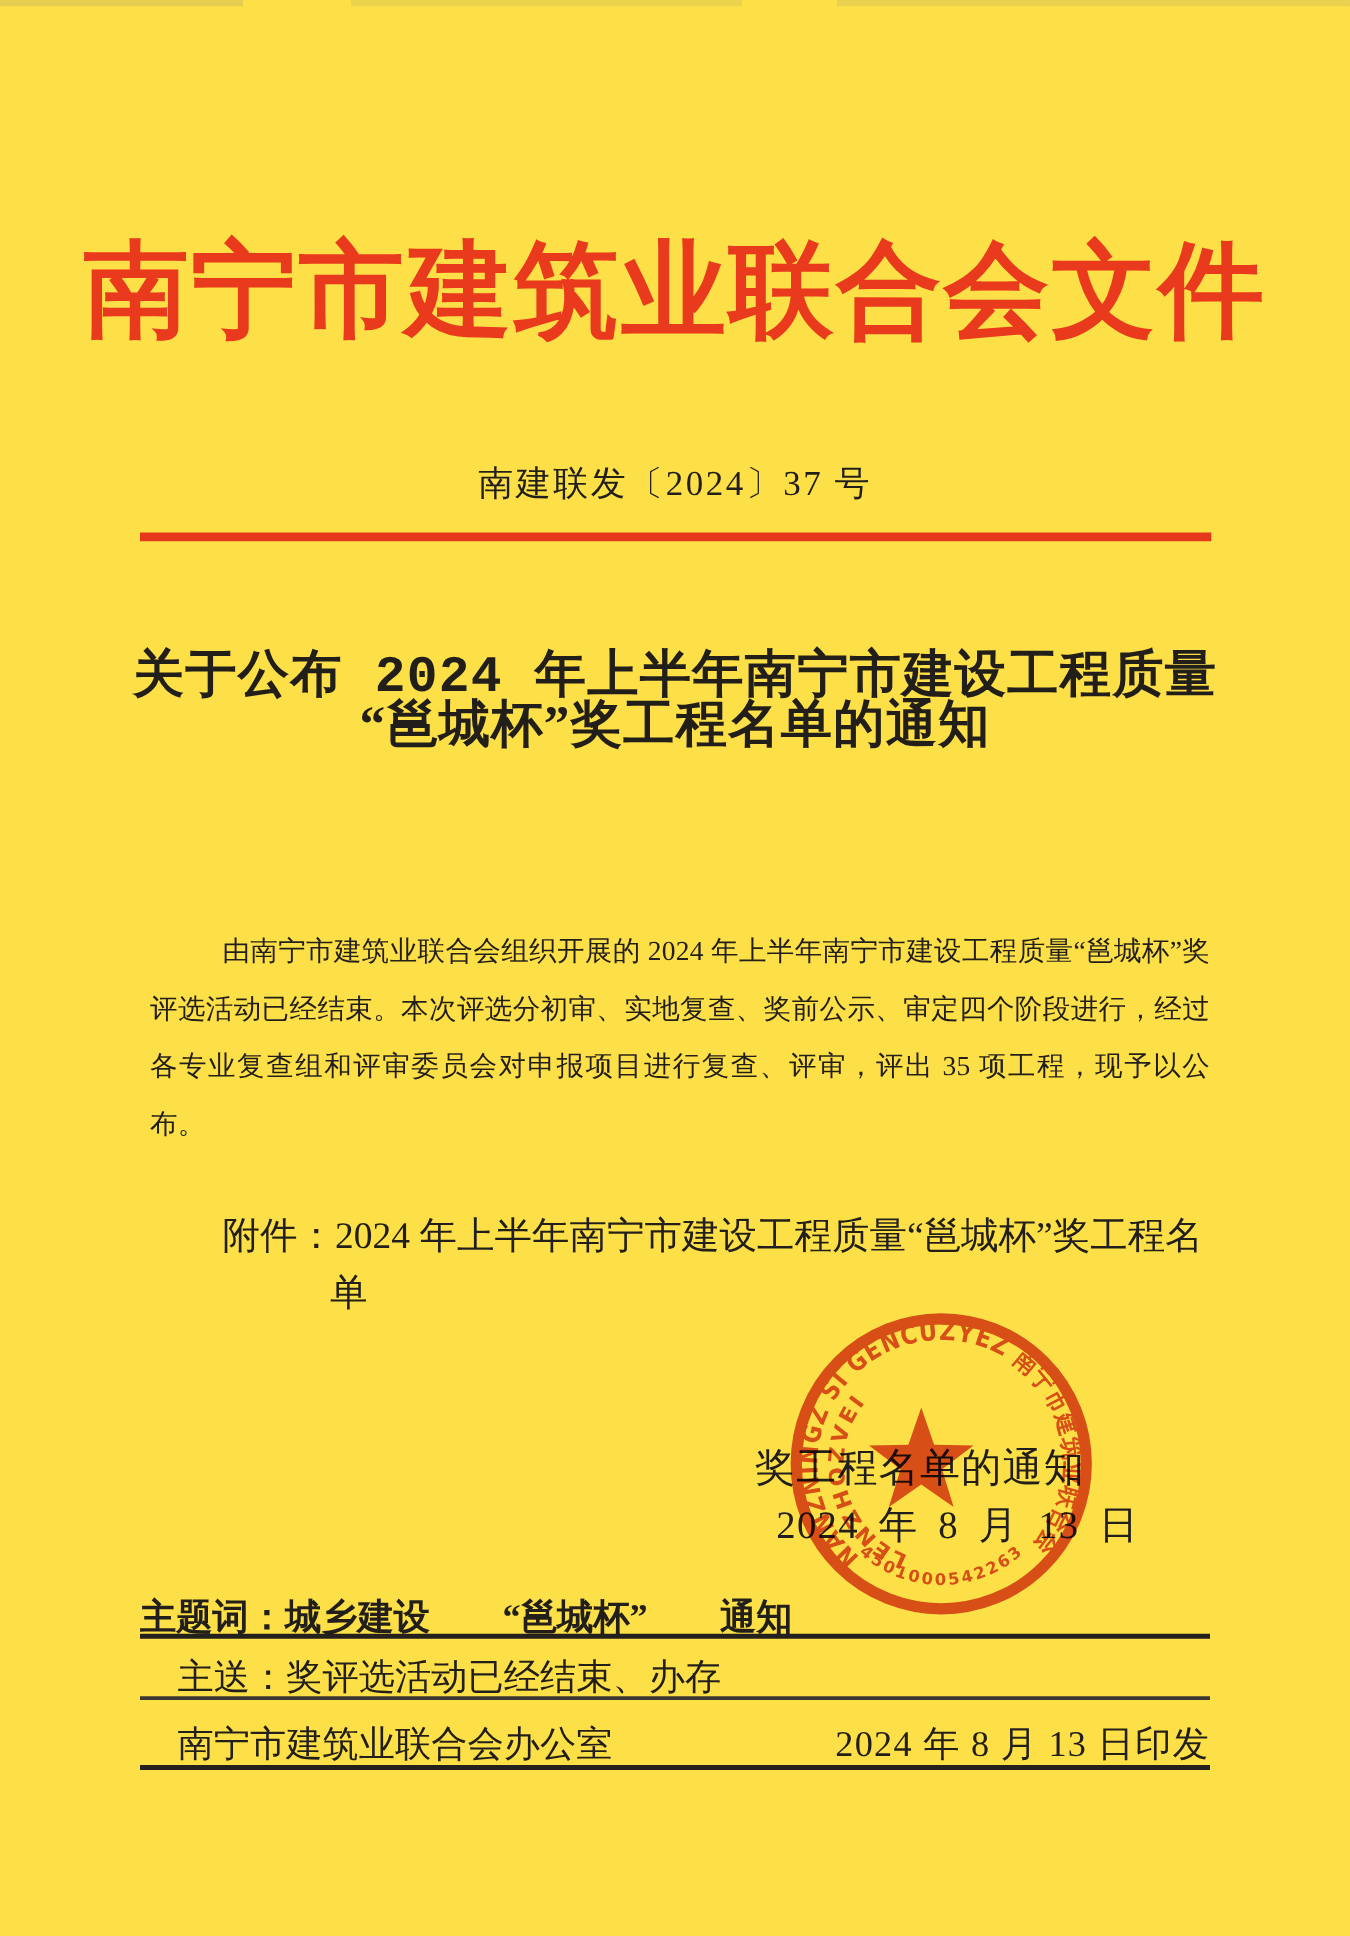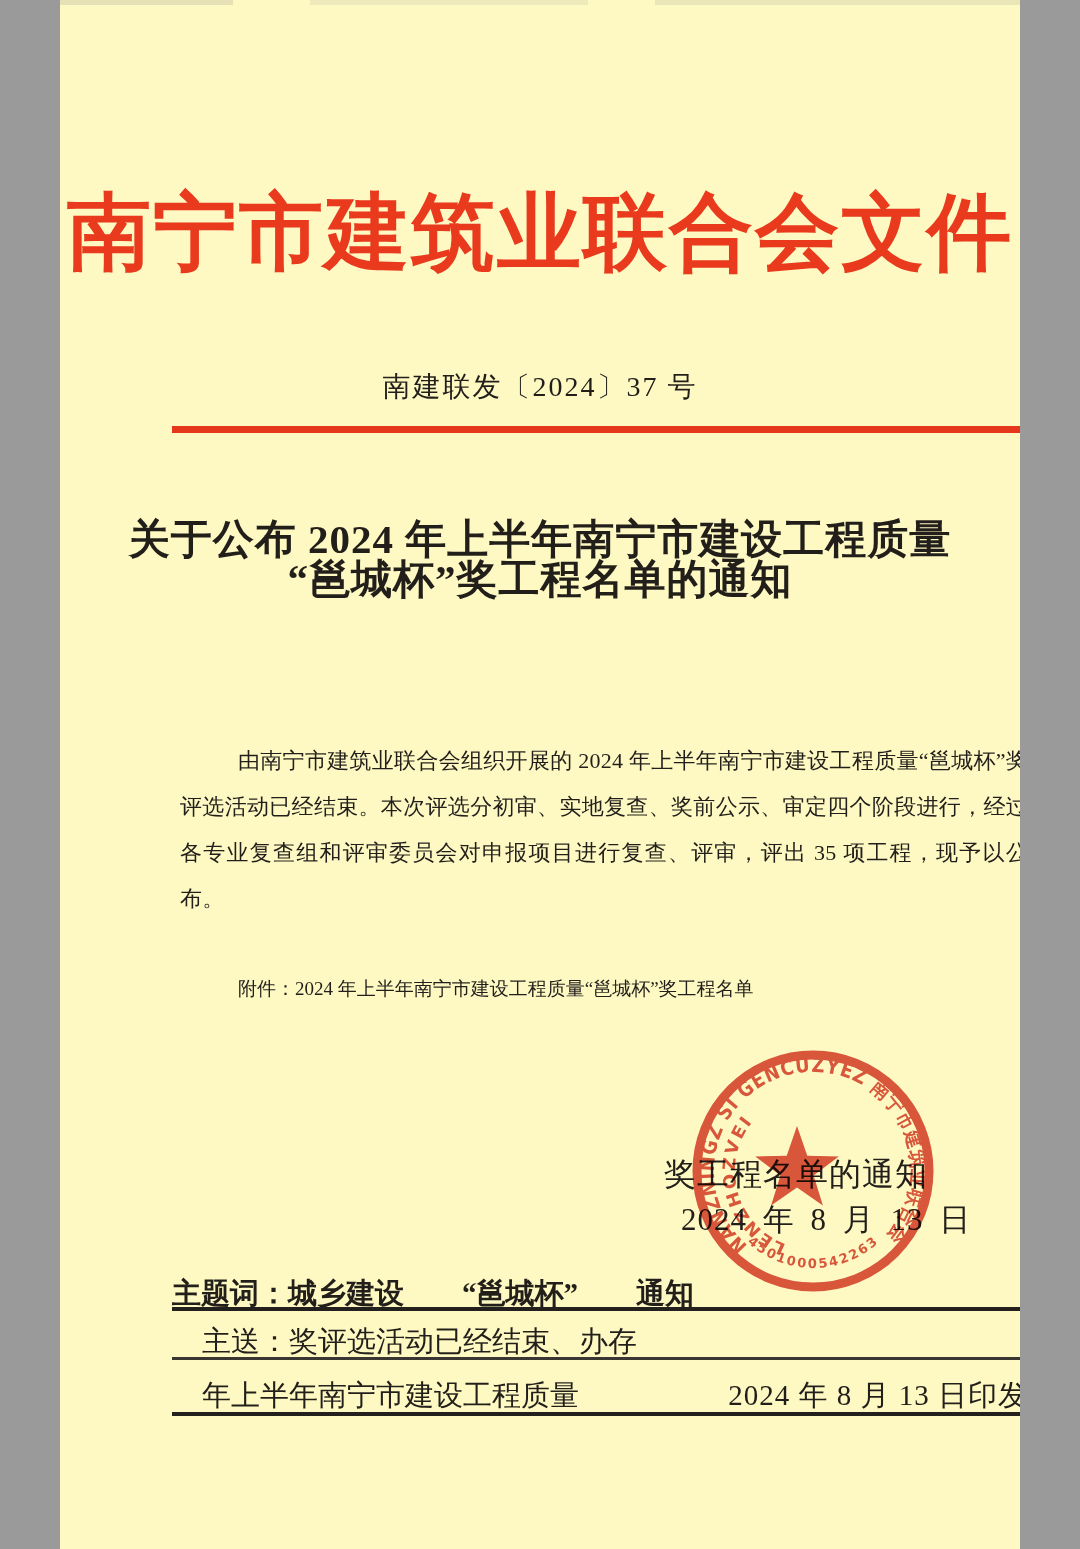--- a/index.html
+++ b/index.html
@@ -1,21 +1,21 @@
 <!DOCTYPE html>
 <html><head>
 <meta charset="utf-8">
 <style>
   html,body{margin:0;padding:0;}
   body{background:#9a9a9a;font-family:"Liberation Serif", serif;}
   .page{
     position:relative;
-    width:960px;height:1549px;
+    width:1080px;height:1549px;
     margin:0 auto;
-    background:#fef9c3;
+    background:#fde047;
     color:#221e1a;
     overflow:hidden;
   }
   .abs{position:absolute;}
   
   .header-title{
     top:176px;left:0;width:100%;
     text-align:center;
     font-size:84px;font-weight:bold;
     letter-spacing:2px;
@@ -32,37 +32,37 @@
     top:426px;left:112px;width:857px;height:7px;
     background:#e5371c;
   }
   .doc-title{
     left:0;width:100%;
     text-align:center;
     font-size:41px;font-weight:bold;
     letter-spacing:1px;
     white-space:nowrap;
   }
-  .title-1{top:512px;}
+  .title-1{top:512px;font-family:Liberation Mono, monospace;}
   .title-2{top:552px;}
   .salutation{
     top:692px;left:120px;
     font-size:30px;
   }
   .body-paragraph{
     top:738px;left:120px;width:848px;
     font-size:22px;line-height:46px;
     letter-spacing:0.2px;
     text-indent:58px;
     text-align:justify;
     text-justify:inter-character;
   }
   .attachment{
     top:966px;left:178px;width:792px;
-    font-size:19px;line-height:46px;
+    font-size:30px;line-height:46px;
     padding-left:86px;text-indent:-86px;
     box-sizing:border-box;
   }
   .signature-org{
     top:1153px;left:604px;
     font-size:32px;letter-spacing:1px;
     white-space:nowrap;
     z-index:1;
   }
   .signature-date{
@@ -152,19 +152,19 @@
 
   <div class="abs kw-row"><span>主题词：</span><span>城乡建设　　“邕城杯”　　通知</span></div>
 
   <div class="abs rule-black-1"></div>
 
   <div class="abs cc-row"><span>主送：</span><span>奖评选活动已经结束、办存</span></div>
 
   <div class="abs rule-black-2"></div>
 
   <div class="abs bottom-row">
-    <span class="office">年上半年南宁市建设工程质量</span>
+    <span class="office">南宁市建筑业联合会办公室</span>
     <span class="print-date">2024 年 8 月 13 日印发</span>
   </div>
 
   <div class="abs rule-black-3"></div>
 
 </div>
 
 </body></html>

